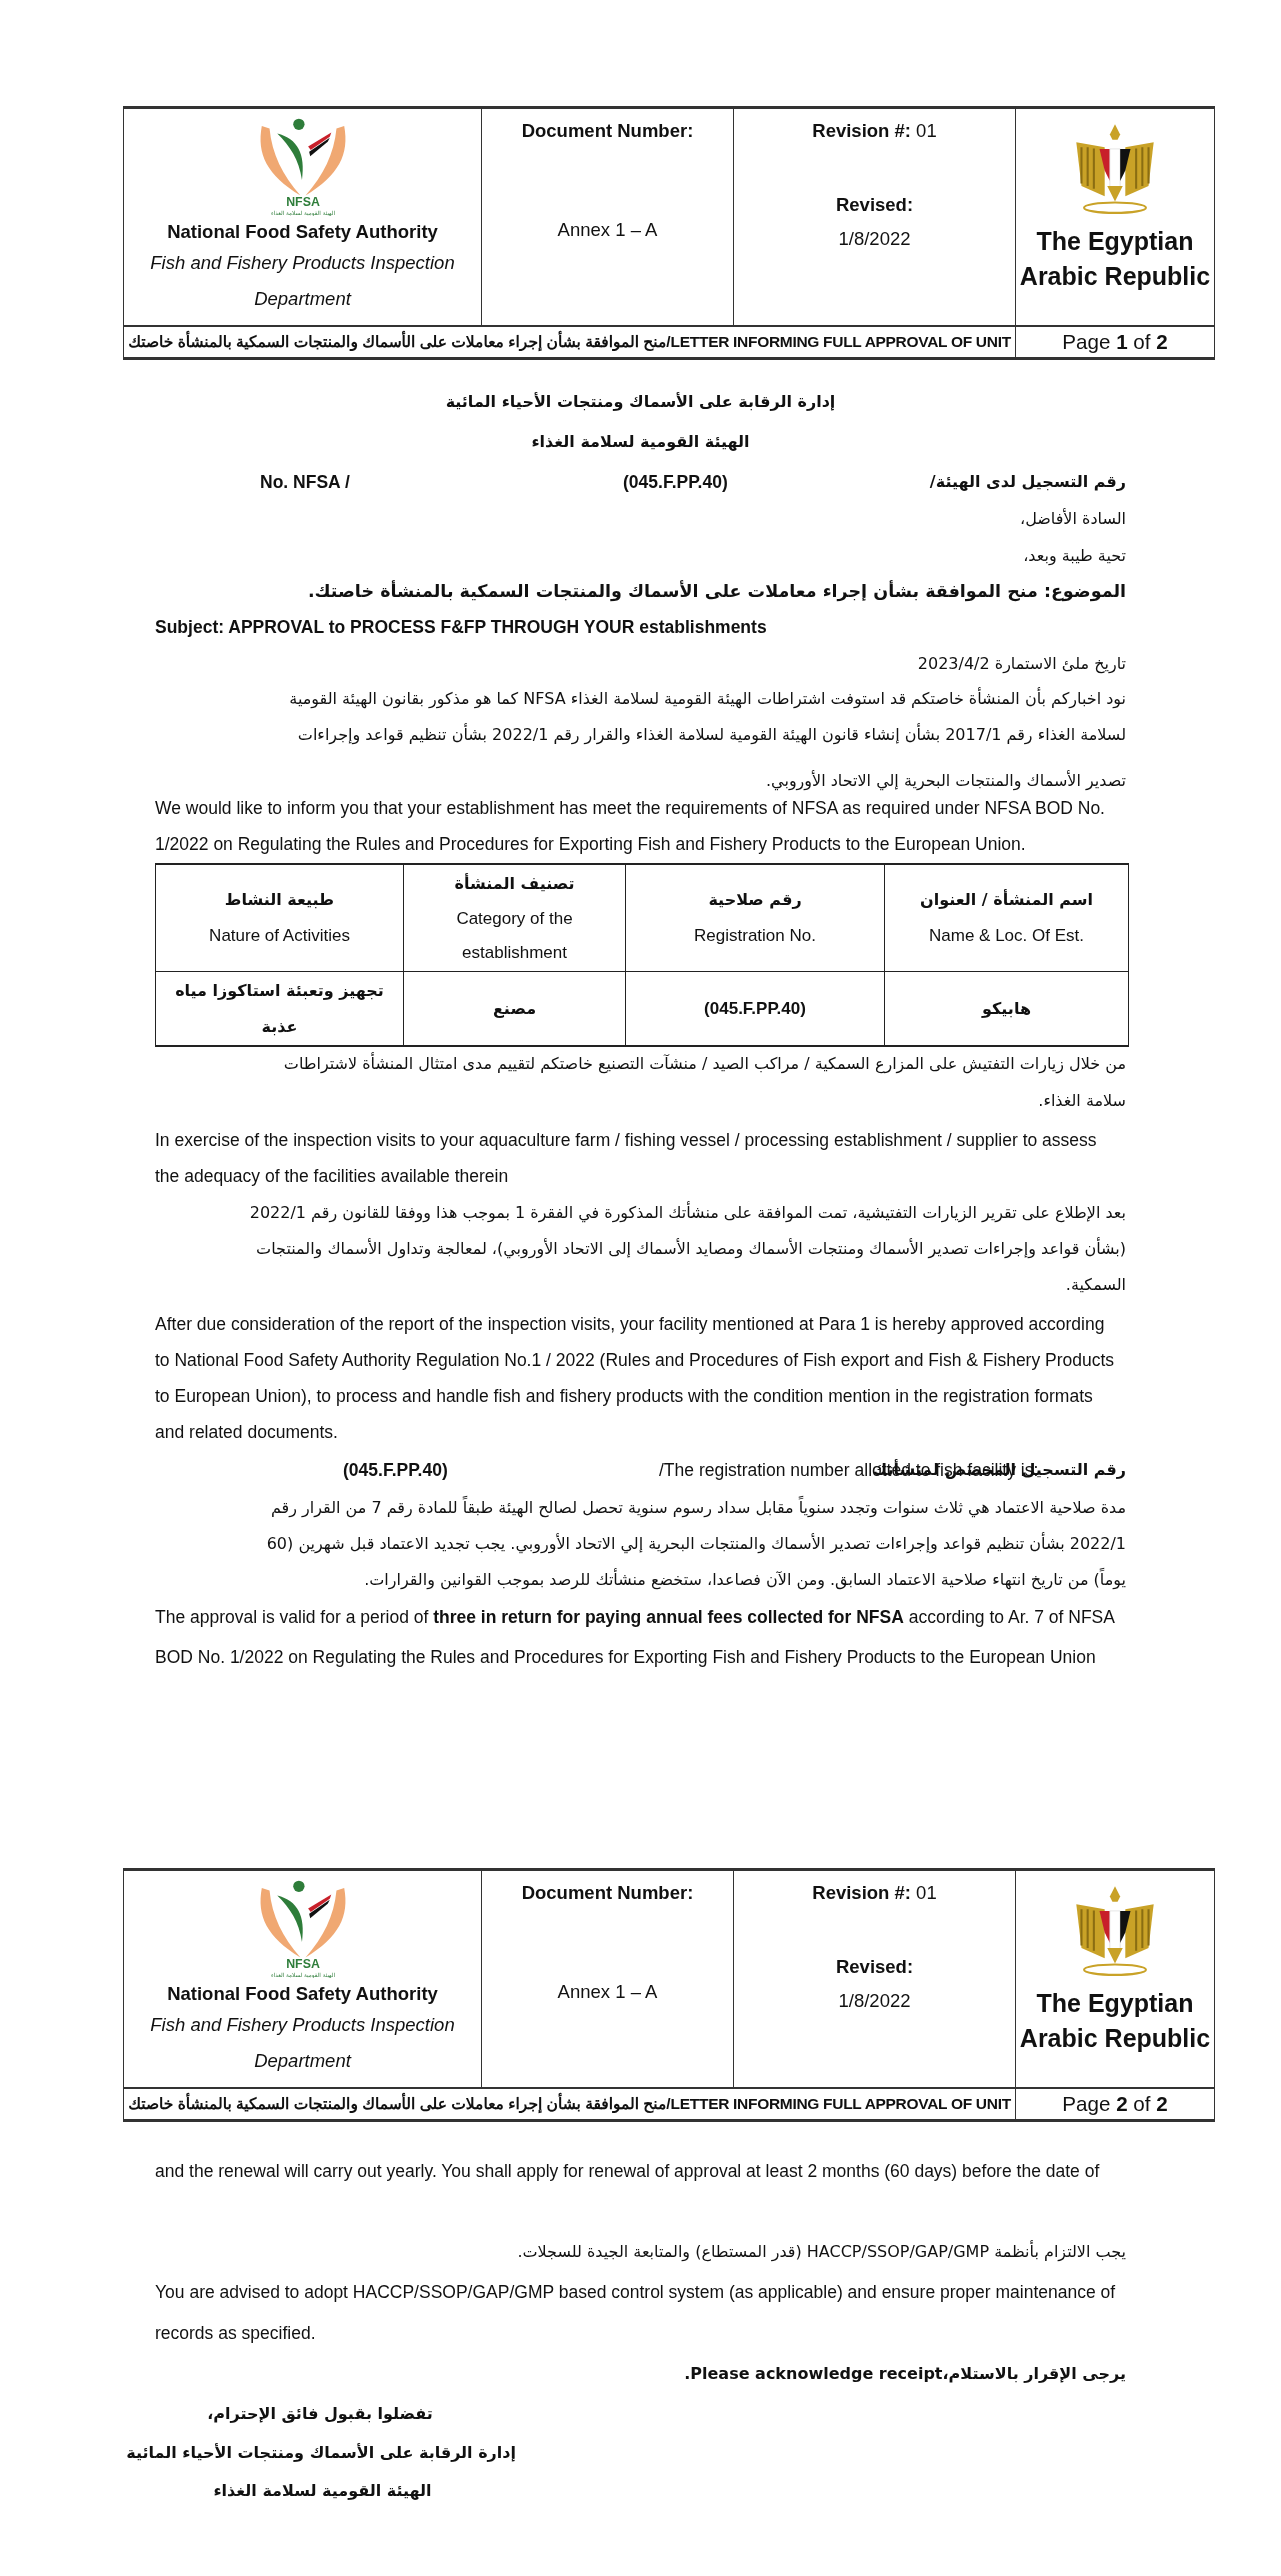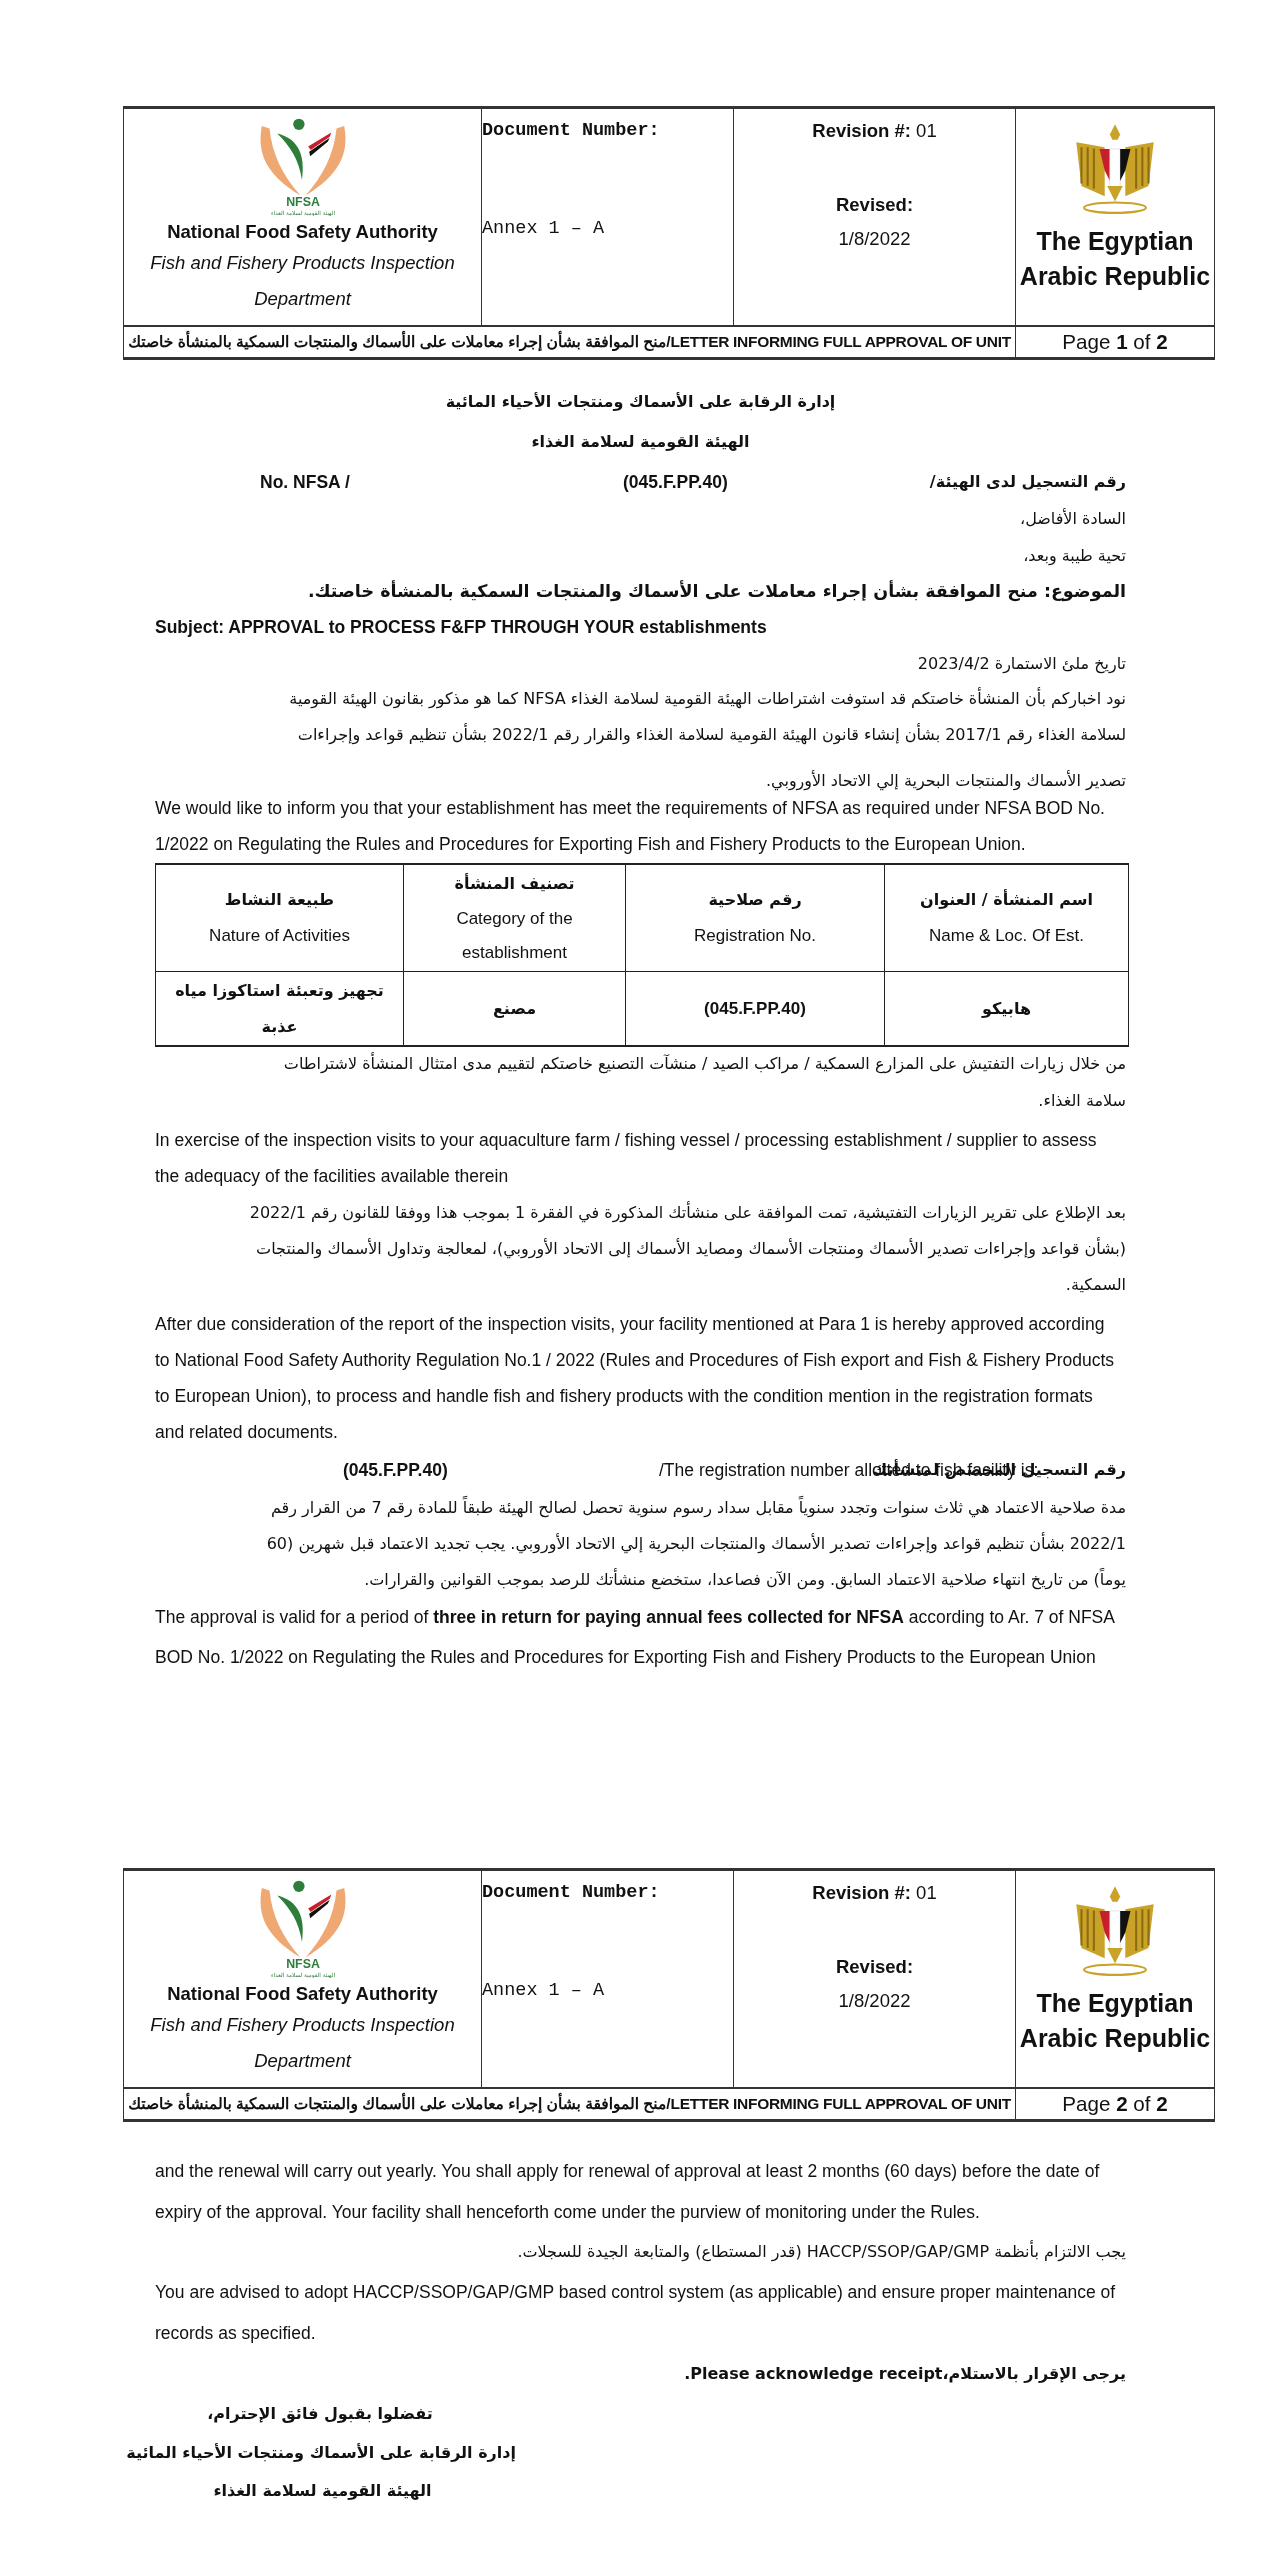--- a/index.html
+++ b/index.html
@@ -13,21 +13,21 @@
   .hdr td { border: 1.5px solid #333; vertical-align: top; padding: 0; }
   .hdr .row-main td { height: 216px; }
   .hdr .row-foot td { height: 30px; vertical-align: middle; border-top: 2.6px solid #333; }
   .hdr tr.row-foot td { border-bottom: 3.1px solid #333; }
   .hdr tr.row-main td { border-top: 3.1px solid #333; }
 
   .logo-cell { text-align: center; }
   .nfsa-logo { display: block; margin: 4.1px auto 0; width: 124px; height: 103px; }
   .nfsa-name { font-size: 18.5px; font-weight: bold; margin-top: 5.2px; }
   .nfsa-dept { font-size: 18.5px; font-style: italic; line-height: 36px; margin-top: 2.1px; }
-  .docnum-cell { text-align: left; font-family: Liberation Mono, monospace; }
+  .docnum-cell { text-align: center; }
   .docnum-label { font-size: 18.5px; font-weight: bold; margin-top: 11.3px; }
   .annex { font-size: 18.5px; margin-top: 77px; }
   .rev-cell { text-align: center; }
   .rev-line { font-size: 18.5px; margin-top: 11.3px; }
   .rev-line b { font-weight: bold; }
   .revised-label { font-size: 18.5px; font-weight: bold; margin-top: 52px; }
   .revised-date { font-size: 18.5px; margin-top: 11.3px; }
   .egypt-cell { text-align: center; }
   .eagle { display: block; margin: 10.3px auto 0; width: 98px; height: 98px; }
   .egypt-name { font-size: 25px; font-weight: bold; line-height: 35px; margin-top: 7px; }
@@ -240,21 +240,20 @@
       </td>
     </tr>
     <tr class="row-foot">
       <td colspan="3" class="foot-title">منح الموافقة بشأن إجراء معاملات على الأسماك والمنتجات السمكية بالمنشأة خاصتك/LETTER INFORMING FULL APPROVAL OF UNIT</td>
       <td class="foot-page"><span>Page</span> <b>2</b> <span>of</span> <b>2</b></td>
     </tr>
   </tbody>
     </table>
 
   <div class="txt en l" style="top:348px;">and the renewal will carry out yearly. You shall apply for renewal of approval at least 2 months (60 days) before the date of</div>
-  <div class="txt en l" style="top:389px;">expiry of the approval. Your facility shall henceforth come under the purview of monitoring under the Rules.</div>
 
   <div class="txt ar r" style="top:429px;font-weight:normal;">يجب الالتزام بأنظمة HACCP/SSOP/GAP/GMP (قدر المستطاع) والمتابعة الجيدة للسجلات.</div>
   <div class="txt en l" style="top:469px;">You are advised to adopt HACCP/SSOP/GAP/GMP based control system (as applicable) and ensure proper maintenance of</div>
   <div class="txt en l" style="top:510px;">records as specified.</div>
 
   <div class="txt ar r" style="top:551px;">يرجى الإقرار بالاستلام،Please acknowledge receipt.</div>
 
   <div class="txt ar center" style="left:155px;width:330px;top:591px;">تفضلوا بقبول فائق الإحترام،</div>
   <div class="txt ar center" style="left:155px;width:361px;top:630px;">إدارة الرقابة على الأسماك ومنتجات الأحياء المائية</div>
   <div class="txt ar center" style="left:155px;width:335px;top:668px;">الهيئة القومية لسلامة الغذاء</div>

